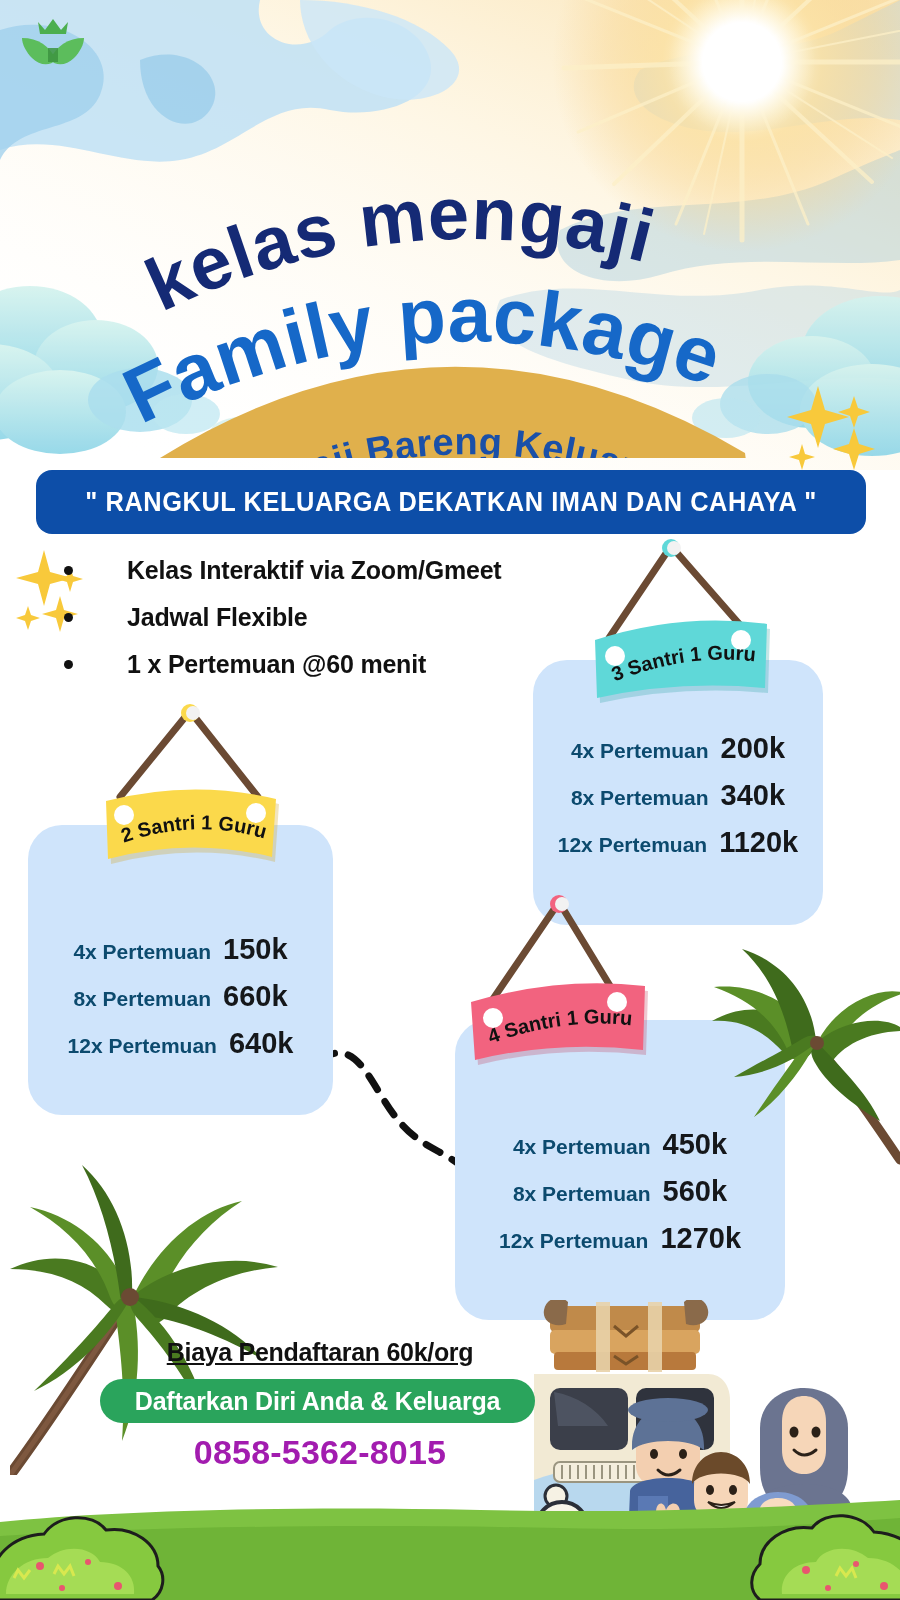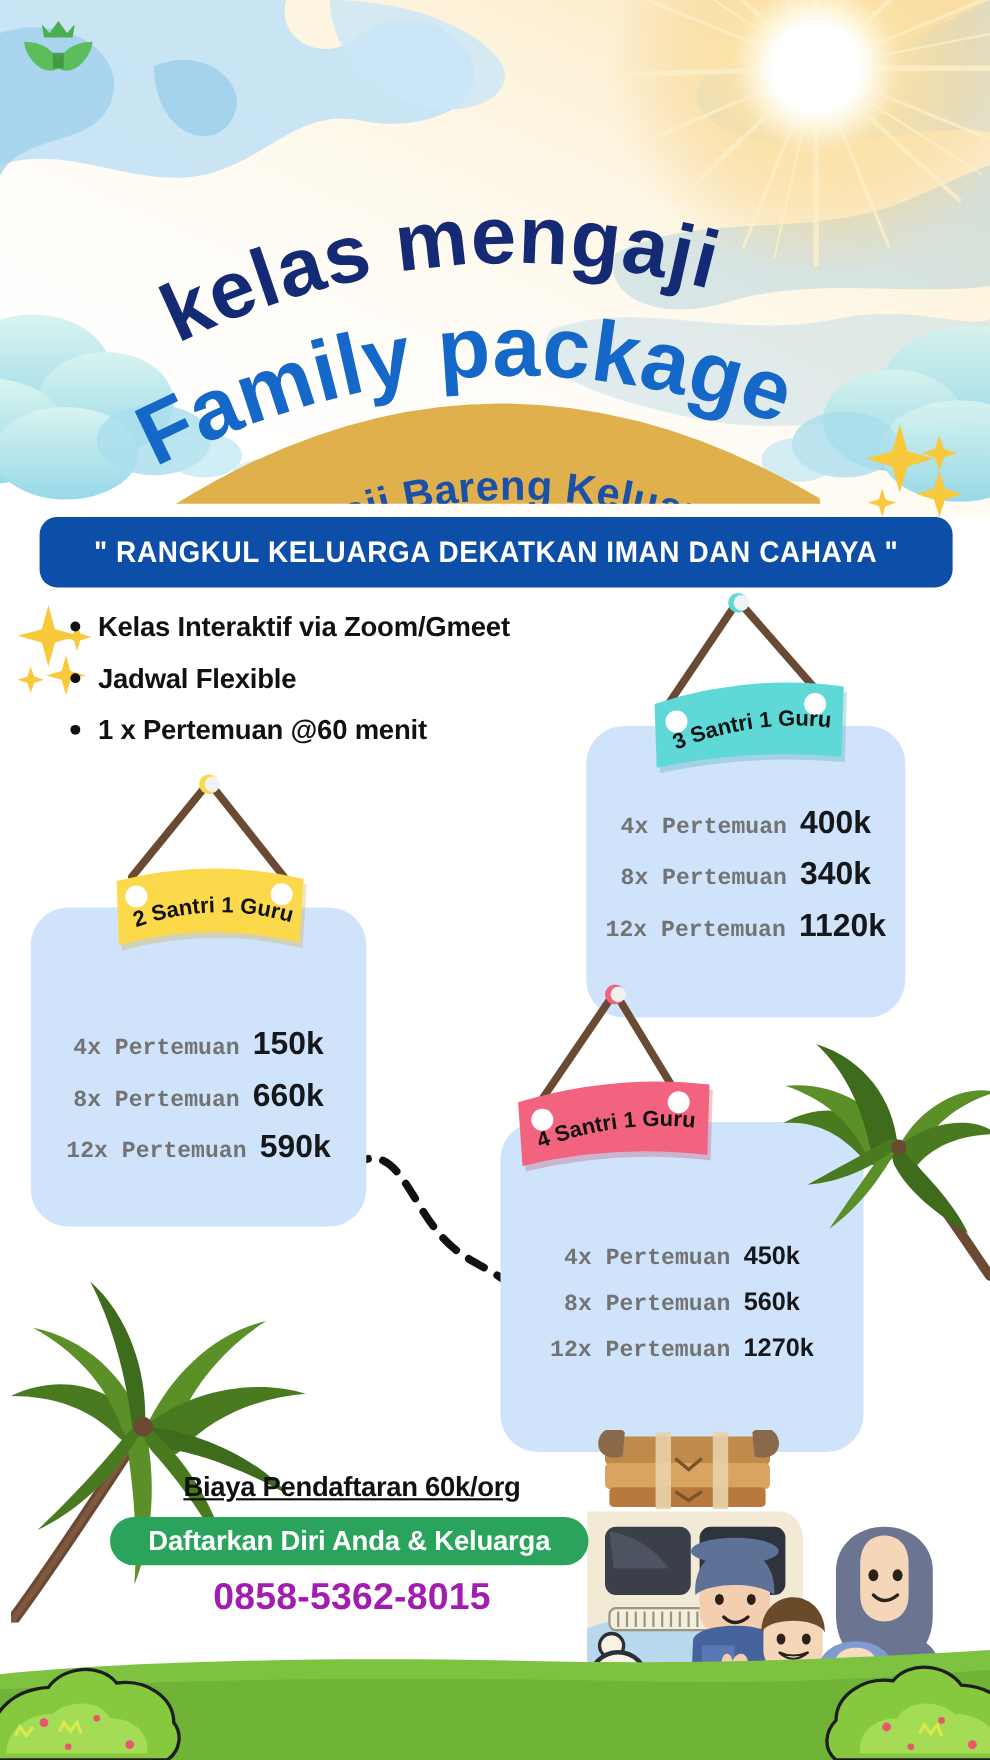--- a/index.html
+++ b/index.html
@@ -45,20 +45,21 @@
     white-space:nowrap;
   }
 
   
   .features{
     position:absolute; left:64px; top:556px; width:560px;
   }
   .feature-row{
     display:flex; align-items:baseline;
     margin-bottom:18px;
+    gap:38px;
   }
   .bullet{
     width:9px;height:9px;border-radius:50%;background:#111;
     margin-right:16px; flex:0 0 auto; position:relative; top:-4px;
   }
   .feature-label{
     font-size:25px; font-weight:bold; color:#111; letter-spacing:-0.2px;
   }
   .sparkle-left{ position:absolute; left:14px; top:544px; width:80px; height:90px; }
 
@@ -74,24 +75,24 @@
 
   .rows{ position:absolute; left:0; right:0; }
   .card-a .rows{ top:108px; }
   .card-b .rows{ top:72px; }
   .card-c .rows{ top:108px; }
 
   .price-row{
     display:flex; align-items:baseline; justify-content:center;
     margin-bottom:14px;
   }
-  .price-label{ font-size:21px; font-weight:bold; color:#737373;font-family:Liberation Mono, monospace; }
+  .price-label{ font-size:21px; font-weight:bold; color:#0c4a6e; }
   .price-value{ font-size:29px; font-weight:bold; color:#15171a; margin-left:12px; }
   .card-c .price-label{ font-size:21px; }
-  .card-c .price-value{ font-size:23px; }
+  .card-c .price-value{ font-size:29px; }
 
   
   .tag-wrap{ position:absolute; width:260px; height:150px; }
   .tag-a{ left:34px;  top:-120px; }
   .tag-b{ left:18px;  top:-118px; }
   .tag-c{ left:-24px; top:-122px; }
   .tag-svg{ display:block; overflow:visible; }
   .tag-text{
     font-family:"Liberation Sans",sans-serif;
     font-weight:bold; font-size:20px; fill:#111;
@@ -330,21 +331,21 @@
       <div class="price-row">
         <span class="price-label">4x Pertemuan</span>
         <span class="price-value">150k</span>
       </div>
       <div class="price-row">
         <span class="price-label">8x Pertemuan</span>
         <span class="price-value">660k</span>
       </div>
       <div class="price-row">
         <span class="price-label">12x Pertemuan</span>
-        <span class="price-value">590k</span>
+        <span class="price-value">640k</span>
       </div>
     </div>
   </div>
 
   <div class="price-card card-b">
     <div class="tag-wrap tag-b">
       <svg class="tag-svg" width="260" height="150" viewBox="0 0 260 150">
         <path d="M120,4 L58,96" stroke="#6b4a33" stroke-width="7" fill="none" stroke-linecap="round"></path>
         <path d="M120,4 L190,84" stroke="#6b4a33" stroke-width="7" fill="none" stroke-linecap="round"></path>
         <circle cx="120" cy="6" r="9" fill="#5fd8d8"></circle>
@@ -355,21 +356,21 @@
         <circle cx="190" cy="98" r="10" fill="#ffffff"></circle>
         <path id="tagArcB" d="M58,142 Q134,110 208,120" fill="none"></path>
         <text class="tag-text">
           <textPath href="#tagArcB" startOffset="4%">3 Santri 1 Guru</textPath>
         </text>
       </svg>
     </div>
     <div class="rows">
       <div class="price-row">
         <span class="price-label">4x Pertemuan</span>
-        <span class="price-value">400k</span>
+        <span class="price-value">200k</span>
       </div>
       <div class="price-row">
         <span class="price-label">8x Pertemuan</span>
         <span class="price-value">340k</span>
       </div>
       <div class="price-row">
         <span class="price-label">12x Pertemuan</span>
         <span class="price-value">1120k</span>
       </div>
     </div>

